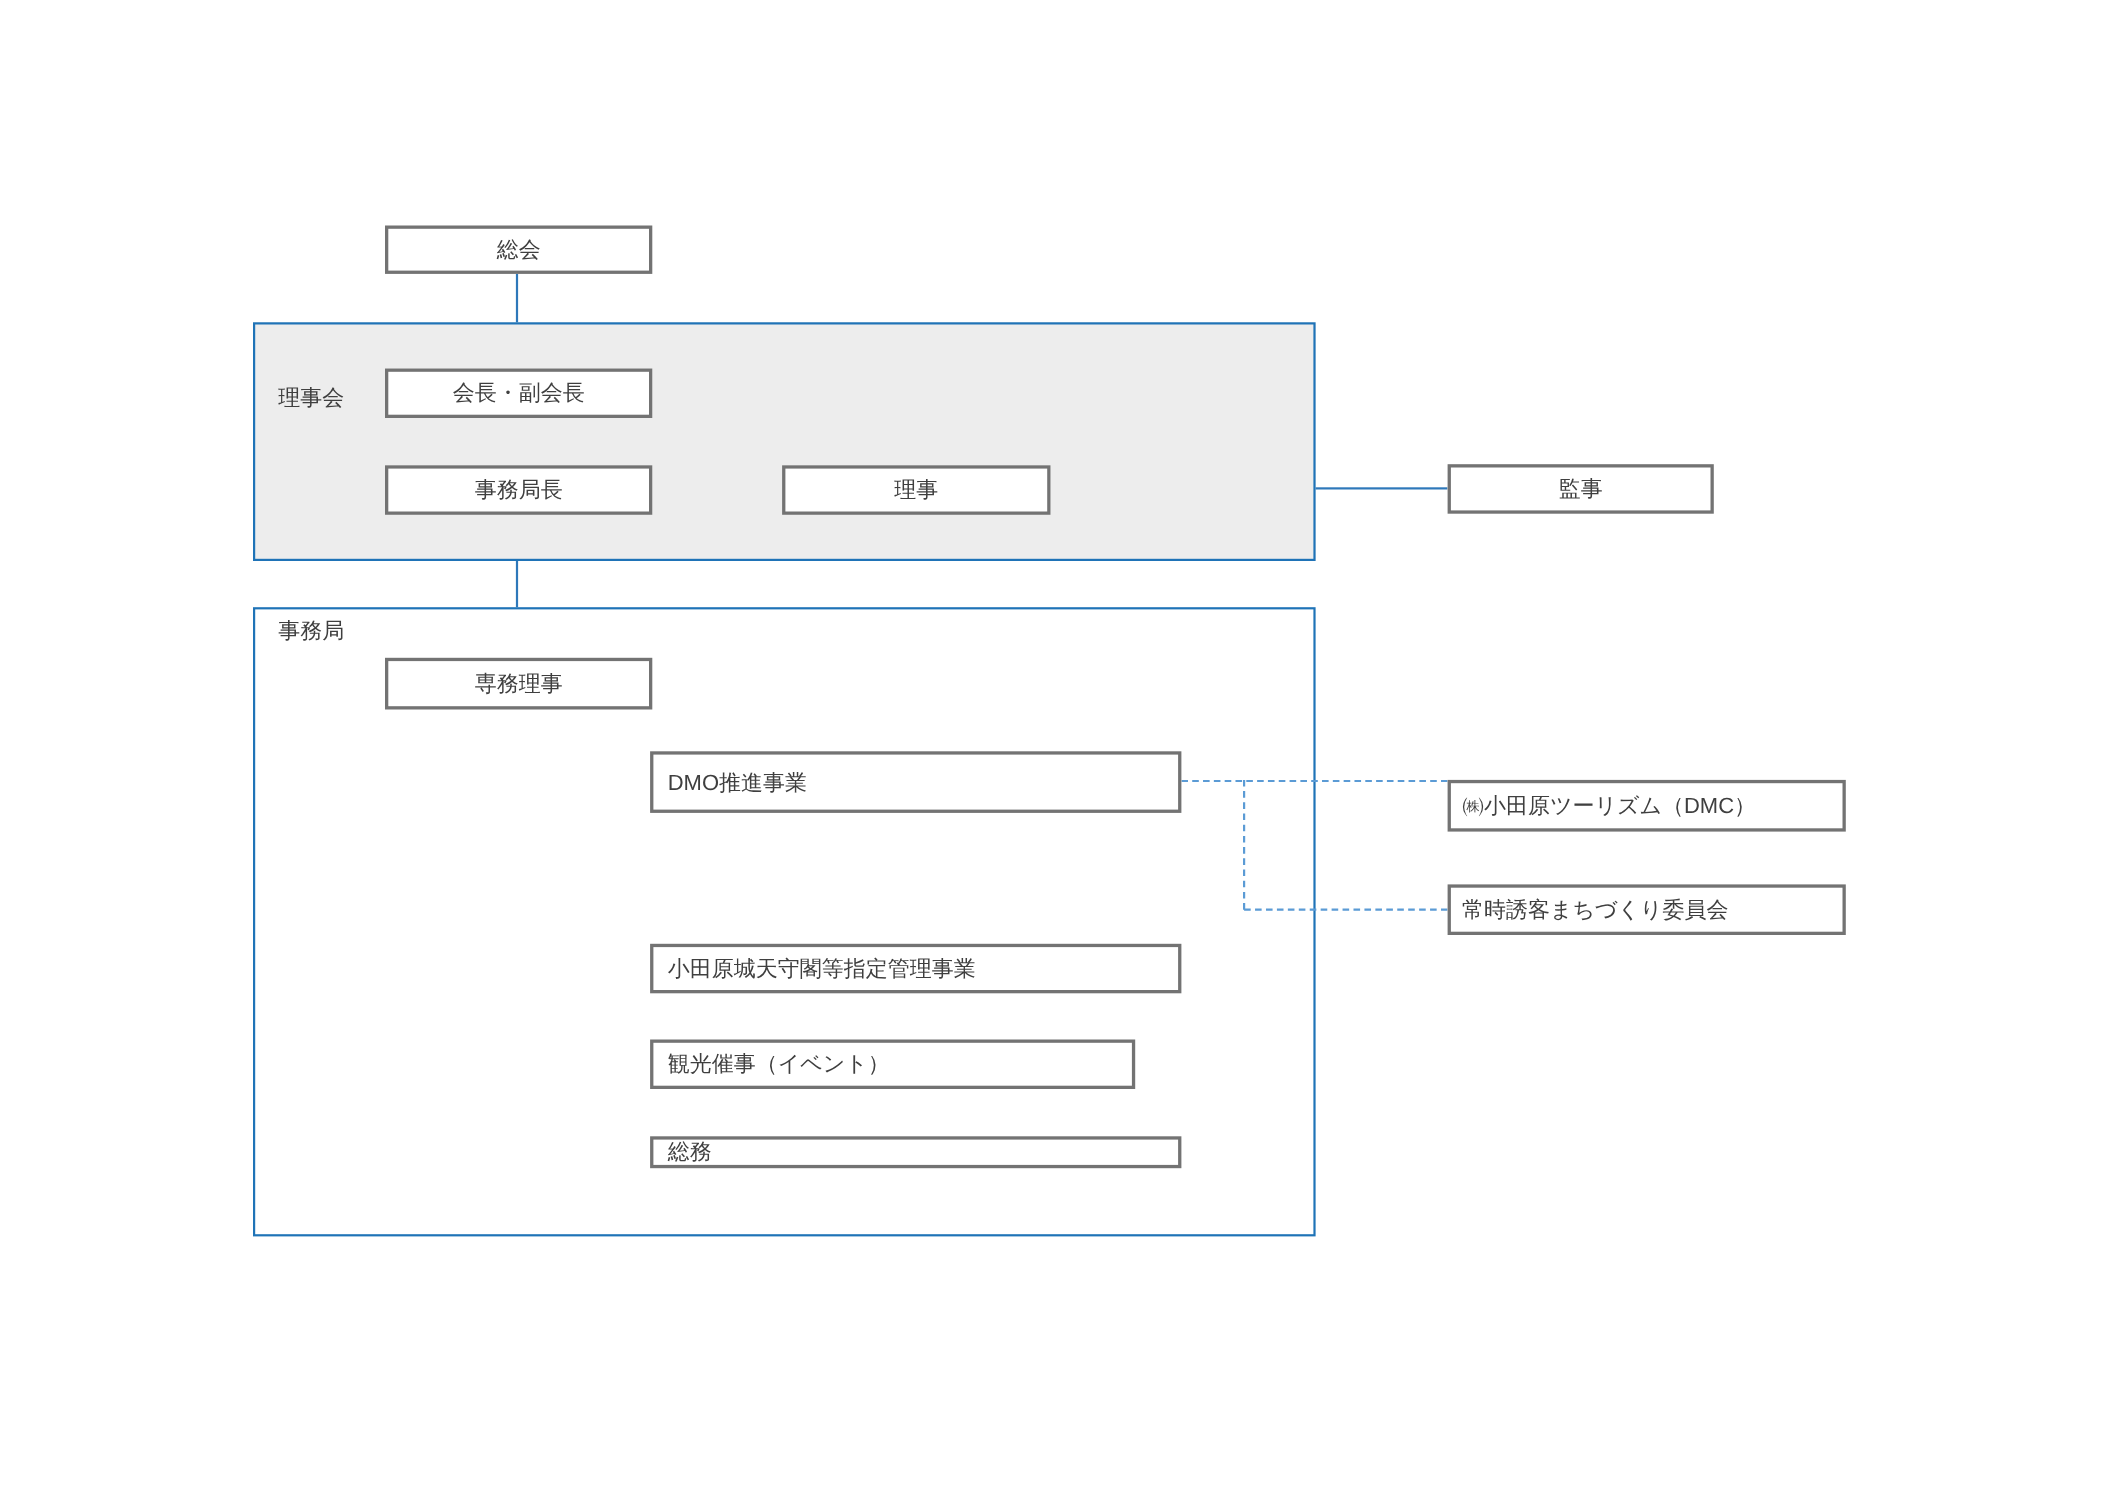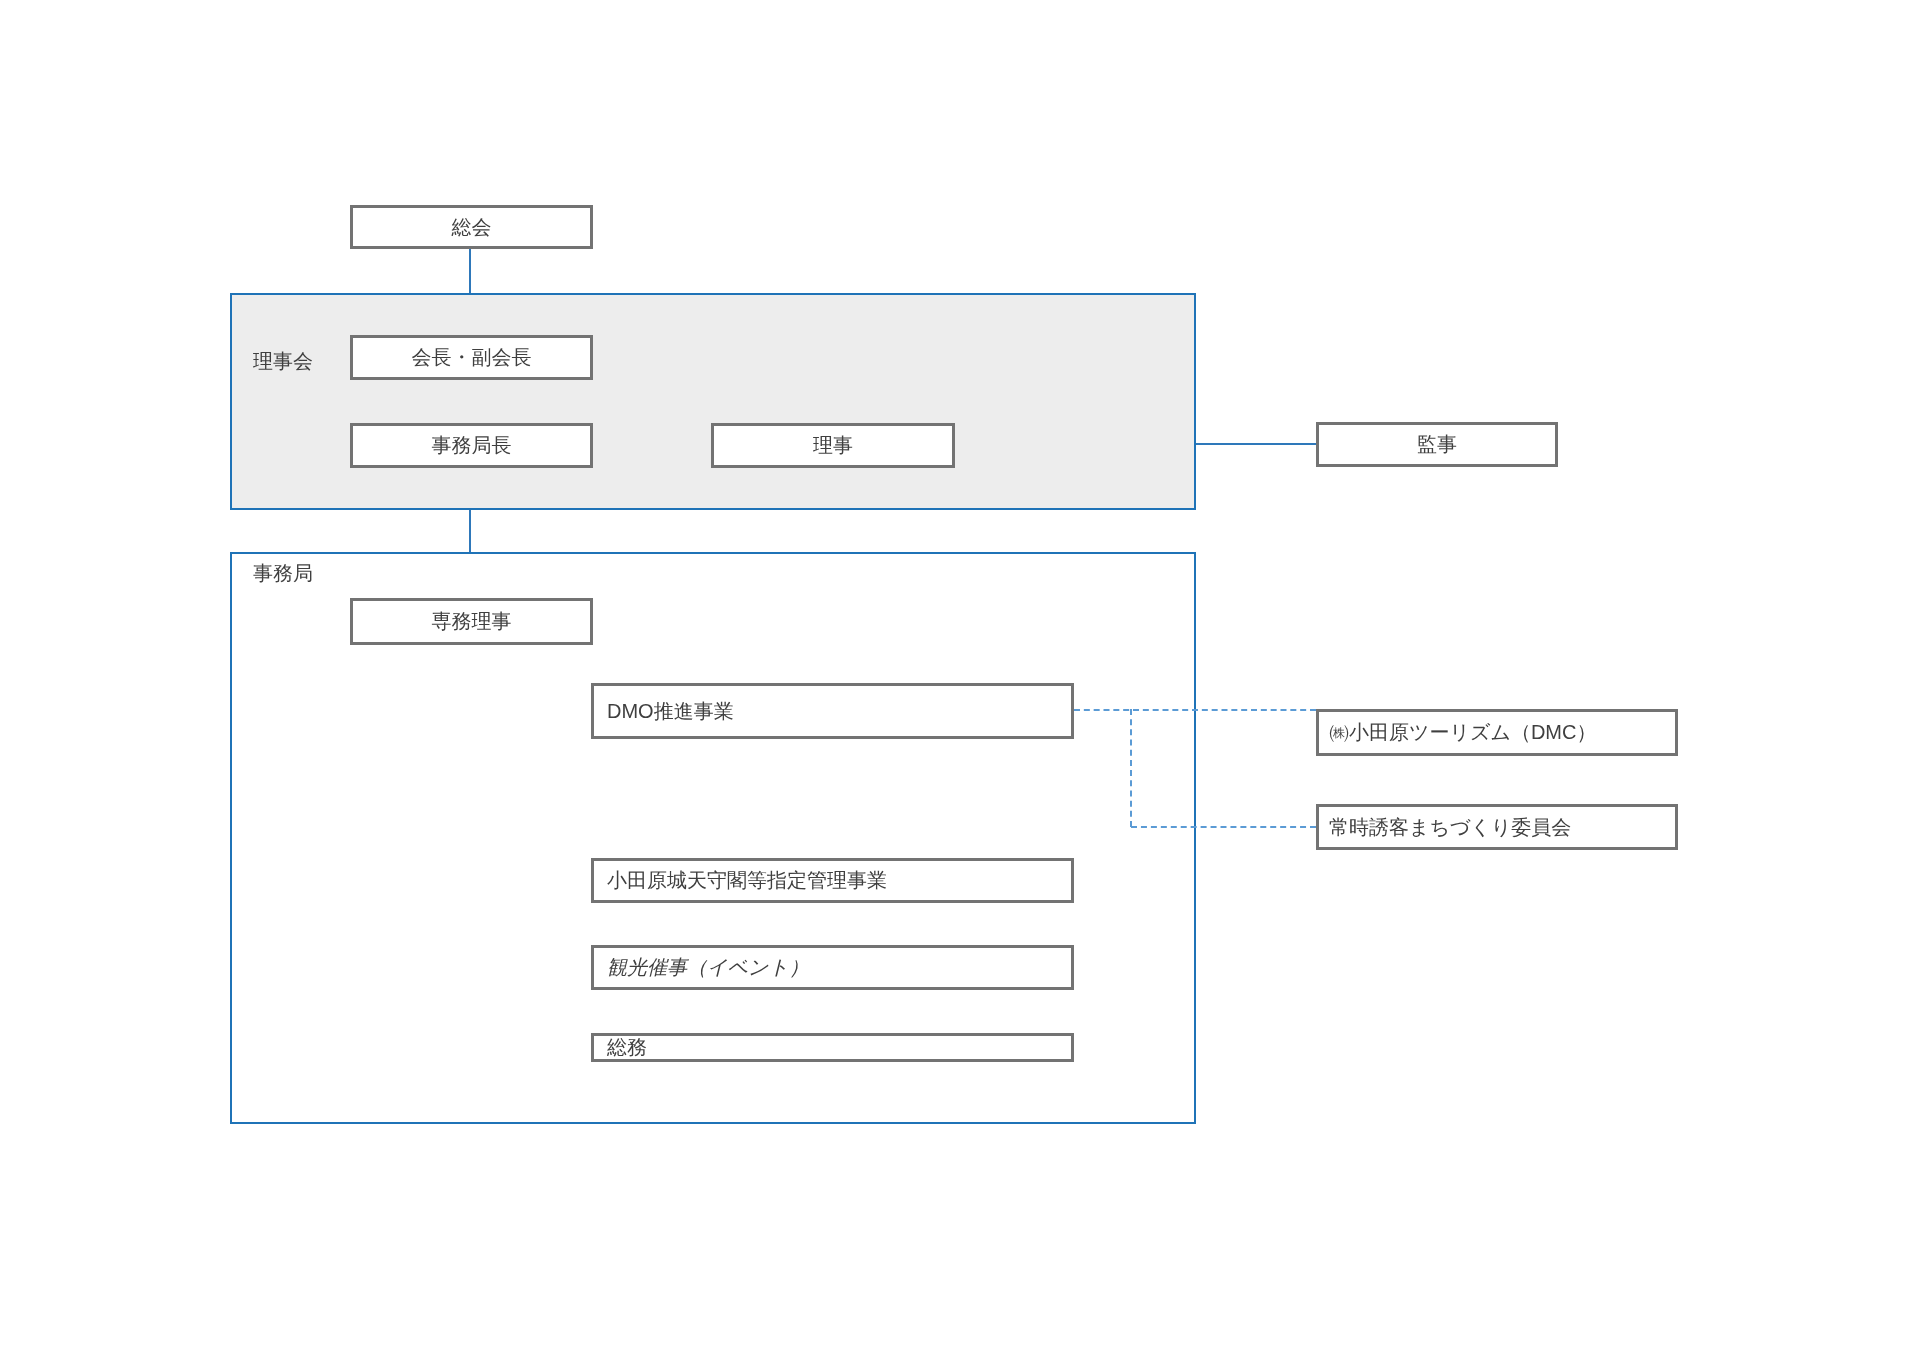--- a/index.html
+++ b/index.html
@@ -71,19 +71,19 @@
 
   <div class="box center" style="left:350px;top:335px;width:243px;height:45px;">会長・副会長</div>
   <div class="box center" style="left:350px;top:423px;width:243px;height:45px;">事務局長</div>
   <div class="box center" style="left:1316px;top:422px;width:242px;height:45px;">監事</div>
   <div class="box center" style="left:711px;top:423px;width:244px;height:45px;">理事</div>
 
   <div class="box center" style="left:350px;top:598px;width:243px;height:47px;">専務理事</div>
 
   <div class="box left" style="left:591px;top:683px;width:483px;height:56px;">DMO推進事業</div>
   <div class="box left" style="left:591px;top:858px;width:483px;height:45px;">小田原城天守閣等指定管理事業</div>
-  <div class="box left" style="left:591px;top:945px;width:483px;height:45px;font-style:italic;">観光催事（イベント）</div>
+  <div class="box left" style="left:591px;top:945px;width:441px;height:45px;">観光催事（イベント）</div>
   <div class="box left" style="left:591px;top:1033px;width:483px;height:29px;">総務</div>
 
   <div class="box left" style="left:1316px;top:687px;width:362px;height:47px;padding-left:10px;margin-top:22px;">㈱小田原ツーリズム（DMC）</div>
   <div class="box left" style="left:1316px;top:804px;width:362px;height:46px;padding-left:10px;">常時誘客まちづくり委員会</div>
 
 </div>
 
 </body></html>

